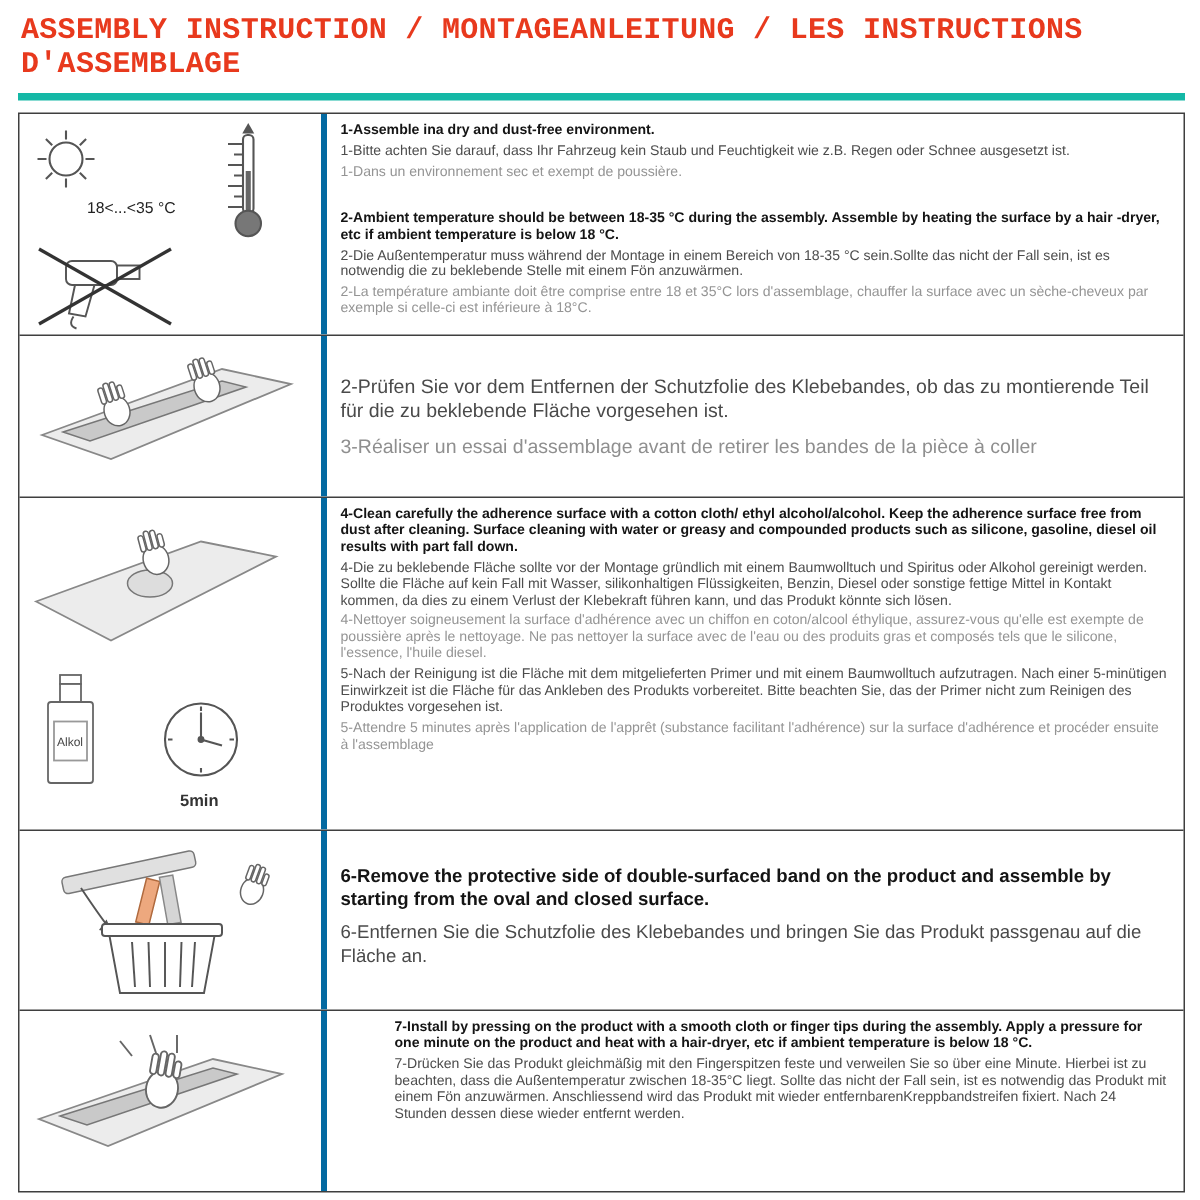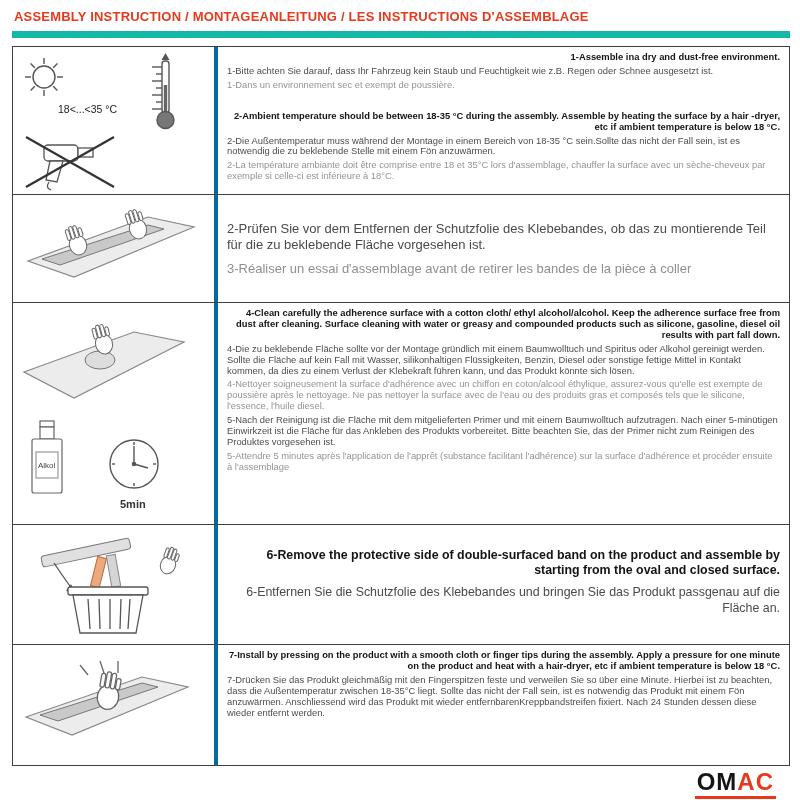--- a/index.html
+++ b/index.html
@@ -1,52 +1,52 @@
 <!DOCTYPE html>
 <html><head>
 <meta charset="utf-8">
 <style>
   * { box-sizing: border-box; margin: 0; padding: 0; }
   html, body { width: 800px; height: 800px; overflow: hidden; background: #fff; }
   body { font-family: "Liberation Sans", sans-serif; color: #222; }
   .page { width: 800px; height: 800px; padding: 6px 10px 4px 12px; display: flex; flex-direction: column; }
 
   .title {
-    color: #e8391d; font-weight: bold; font-size: 13px; letter-spacing: .2px;
-    padding: 3px 0 7px 2px; border-bottom: 7px solid #14b8a6;
+    color: #e8391d; font-weight: bold; font-size: 20px; letter-spacing: .2px;
+    padding: 3px 0 7px 2px; border-bottom: 5px solid #14b8a6; font-family: Liberation Mono, monospace;
   }
 
   .itable { border: 1px solid #3f3f3f; margin-top: 8px; }
   .row { display: flex; border-bottom: 1px solid #3f3f3f; overflow: hidden; }
-  .row:last-child { border-bottom: none; }
+  .row:last-child { border-bottom: none; gap: 36px; }
   .cell-left {
     flex: 0 0 205px; width: 205px; border-right: 4px solid #0369a1;
     display: flex; align-items: center; justify-content: center; padding: 3px;
   }
   .cell-right { flex: 1; padding: 5px 9px 4px 9px; display: flex; flex-direction: column; }
   .cell-right.centered { justify-content: center; }
 
   .row-1 { height: 148px; }
   .row-2 { height: 108px; }
   .row-3 { height: 222px; }
   .row-4 { height: 120px; }
   .row-5 { height: 120px; }
 
   .small p { font-size: 9.4px; line-height: 1.16; margin: 0 0 3px 0; }
   .small p.gap { margin-top: 17px; }
-  .small .p-en { font-weight: bold; color: #141414; text-align: right; }
+  .small .p-en { font-weight: bold; color: #141414; }
   .small .p-de { color: #4c4c4c; }
   .small .p-fr { color: #949494; }
 
   .big p { font-size: 13px; line-height: 1.26; margin: 0 0 7px 0; }
   .big .p-en { font-weight: bold; color: #141414; font-size: 13.6px; }
   .big .p-de { color: #4a4a4a; }
   .big .p-fr { color: #8f8f8f; margin-bottom: 0; }
 
-  .big-sm p { font-size: 12.4px; line-height: 1.27; margin: 0 0 6px 0; text-align: right; }
+  .big-sm p { font-size: 12.4px; line-height: 1.27; margin: 0 0 6px 0; }
   .big-sm .p-en { font-weight: bold; color: #141414; }
   .big-sm .p-de { color: #4a4a4a; }
   .big-sm .p-fr { color: #8f8f8f; margin-bottom: 0; }
 
   svg { display: block; }
   .svg-label { font-family: "Liberation Sans", sans-serif; }
 
   .footer { margin-top: auto; display: flex; justify-content: flex-end; align-items: flex-end; padding: 4px 14px 2px 0; }
   .logo { font-size: 24px; font-weight: 800; letter-spacing: 1px; line-height: 1;
           border-bottom: 3px solid #e8391d; padding: 0 2px 2px 2px; }

